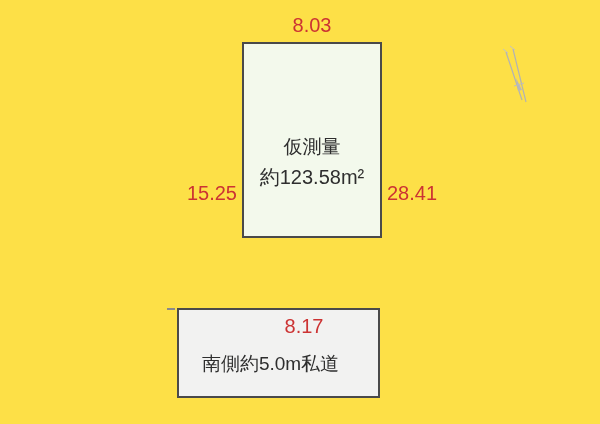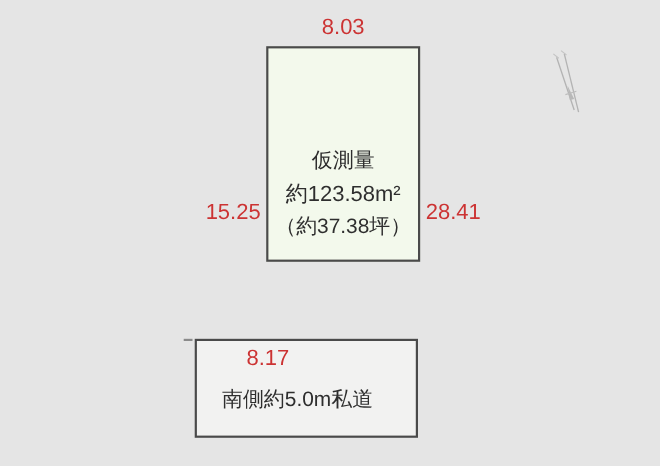--- a/index.html
+++ b/index.html
@@ -5,21 +5,21 @@
   html, body {
     margin: 0;
     padding: 0;
     background: #ffffff;
     font-family: "Liberation Sans", "DejaVu Sans", sans-serif;
   }
   .canvas {
     position: relative;
     width: 600px;
     height: 424px;
-    background: #e5e5e5;
+    background: #fde047;
     overflow: hidden;
   }
   
   .plot {
     position: absolute;
     left: 242px;
     top: 42px;
     width: 140px;
     height: 196px;
     box-sizing: border-box;
@@ -55,21 +55,21 @@
   .dim {
     position: absolute;
     color: #cc3333;
     font-size: 20px;
     line-height: 26px;
     white-space: nowrap;
   }
   .dim-top    { left: 242px; top: 12px;  width: 140px; text-align: center; }
   .dim-left   { left: 160px; top: 180px; width: 77px;  text-align: right;  }
   .dim-right  { left: 387px; top: 180px; width: 80px;  text-align: left;   }
-  .dim-south  { left: 224px; top: 313px; width: 140px; text-align: left; }
+  .dim-south  { left: 234px; top: 313px; width: 140px; text-align: center; }
   
   .road-label {
     position: absolute;
     left: 177px;
     top: 352px;
     width: 187px;
     text-align: center;
     color: #2e2e2e;
     font-size: 19px;
     line-height: 24px;
@@ -97,21 +97,20 @@
 <body>
 
 <div class="canvas">
 
   <div class="dim dim-top">8.03</div>
 
   <div class="plot">
     <div class="plot-text">
       <div>仮測量</div>
       <div class="area-num">約123.58m²</div>
-      <div>（約37.38坪）</div>
     </div>
   </div>
 
   <div class="dim dim-left">15.25</div>
   <div class="dim dim-right">28.41</div>
 
   <div class="road"></div>
   <div class="tick"></div>
 
   <div class="dim dim-south">8.17</div>

